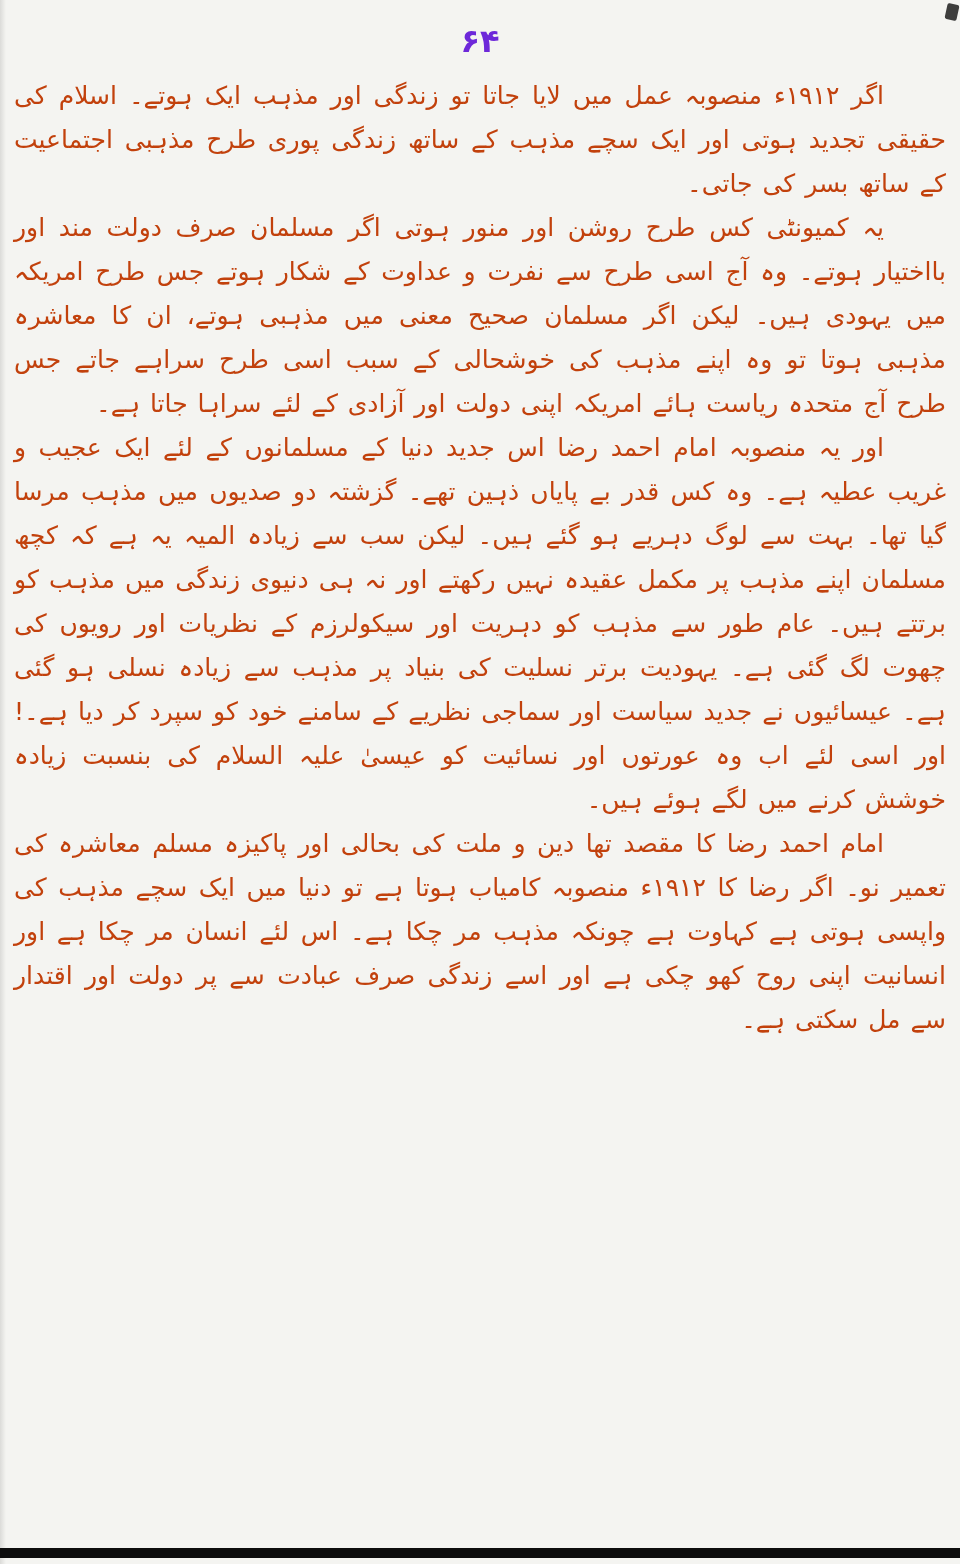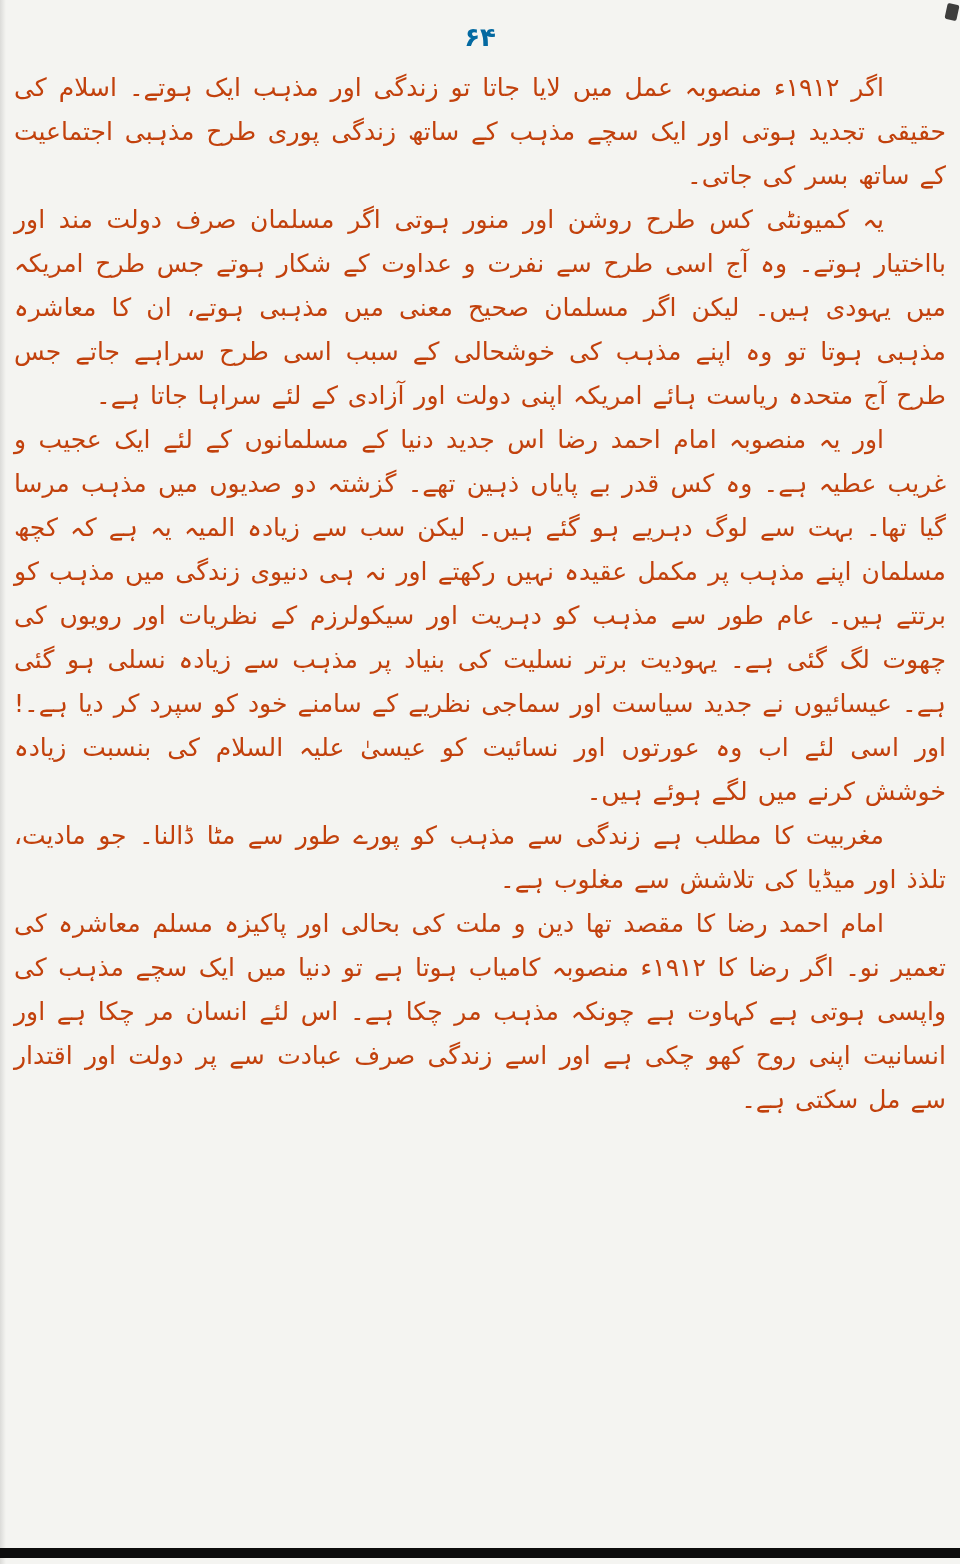--- a/index.html
+++ b/index.html
@@ -18,25 +18,25 @@
     width: 960px;
     height: 1564px;
     box-sizing: border-box;
     background: #f4f4f1;
     color: #141414;
     direction: rtl;
     padding: 22px 14px 30px 14px;
   }
   .page-number {
     text-align: center;
-    font-size: 26px;
+    font-size: 32px;
     font-weight: bold;
     letter-spacing: 2px;
     margin: 0 0 14px 0;
-    color: #0369a1;
+    color: #6d28d9;
   }
   .body-text p {
     margin: 0;
     font-size: 25px;
     line-height: 1.76;
     text-align: justify;
     text-align-last: right;
     text-indent: 62px;
     word-spacing: 2px;
     color: #c2410c;
@@ -76,19 +76,18 @@
 
   <div class="scan-corner-mark"></div>
   <div class="scan-edge-shade"></div>
 
   <div class="page-number">۶۴</div>
 
   <div class="body-text">
     <p>اگر ۱۹۱۲ء منصوبہ عمل میں لایا جاتا تو زندگی اور مذہب ایک ہوتے۔ اسلام کی حقیقی تجدید ہوتی اور ایک سچے مذہب کے ساتھ زندگی پوری طرح مذہبی اجتماعیت کے ساتھ بسر کی جاتی۔</p>
     <p>یہ کمیونٹی کس طرح روشن اور منور ہوتی اگر مسلمان صرف دولت مند اور بااختیار ہوتے۔ وہ آج اسی طرح سے نفرت و عداوت کے شکار ہوتے جس طرح امریکہ میں یہودی ہیں۔ لیکن اگر مسلمان صحیح معنی میں مذہبی ہوتے، ان کا معاشرہ مذہبی ہوتا تو وہ اپنے مذہب کی خوشحالی کے سبب اسی طرح سراہے جاتے جس طرح آج متحدہ ریاست ہائے امریکہ اپنی دولت اور آزادی کے لئے سراہا جاتا ہے۔</p>
     <p>اور یہ منصوبہ امام احمد رضا اس جدید دنیا کے مسلمانوں کے لئے ایک عجیب و غریب عطیہ ہے۔ وہ کس قدر بے پایاں ذہین تھے۔ گزشتہ دو صدیوں میں مذہب مرسا گیا تھا۔ بہت سے لوگ دہریے ہو گئے ہیں۔ لیکن سب سے زیادہ المیہ یہ ہے کہ کچھ مسلمان اپنے مذہب پر مکمل عقیدہ نہیں رکھتے اور نہ ہی دنیوی زندگی میں مذہب کو برتتے ہیں۔ عام طور سے مذہب کو دہریت اور سیکولرزم کے نظریات اور رویوں کی چھوت لگ گئی ہے۔ یہودیت برتر نسلیت کی بنیاد پر مذہب سے زیادہ نسلی ہو گئی ہے۔ عیسائیوں نے جدید سیاست اور سماجی نظریے کے سامنے خود کو سپرد کر دیا ہے۔! اور اسی لئے اب وہ عورتوں اور نسائیت کو عیسیٰ علیہ السلام کی بنسبت زیادہ خوشش کرنے میں لگے ہوئے ہیں۔</p>
-    <p>مغربیت کا مطلب ہے زندگی سے مذہب کو پورے طور سے مٹا ڈالنا۔ جو مادیت، تلذذ اور میڈیا کی تلاشش سے مغلوب ہے۔</p>
     <p>امام احمد رضا کا مقصد تھا دین و ملت کی بحالی اور پاکیزہ مسلم معاشرہ کی تعمیر نو۔ اگر رضا کا ۱۹۱۲ء منصوبہ کامیاب ہوتا ہے تو دنیا میں ایک سچے مذہب کی واپسی ہوتی ہے کہاوت ہے چونکہ مذہب مر چکا ہے۔ اس لئے انسان مر چکا ہے اور انسانیت اپنی روح کھو چکی ہے اور اسے زندگی صرف عبادت سے پر دولت اور اقتدار سے مل سکتی ہے۔</p>
   </div>
 
   <div class="scan-bottom-bar"></div>
 
 </div>
 
 </body></html>

